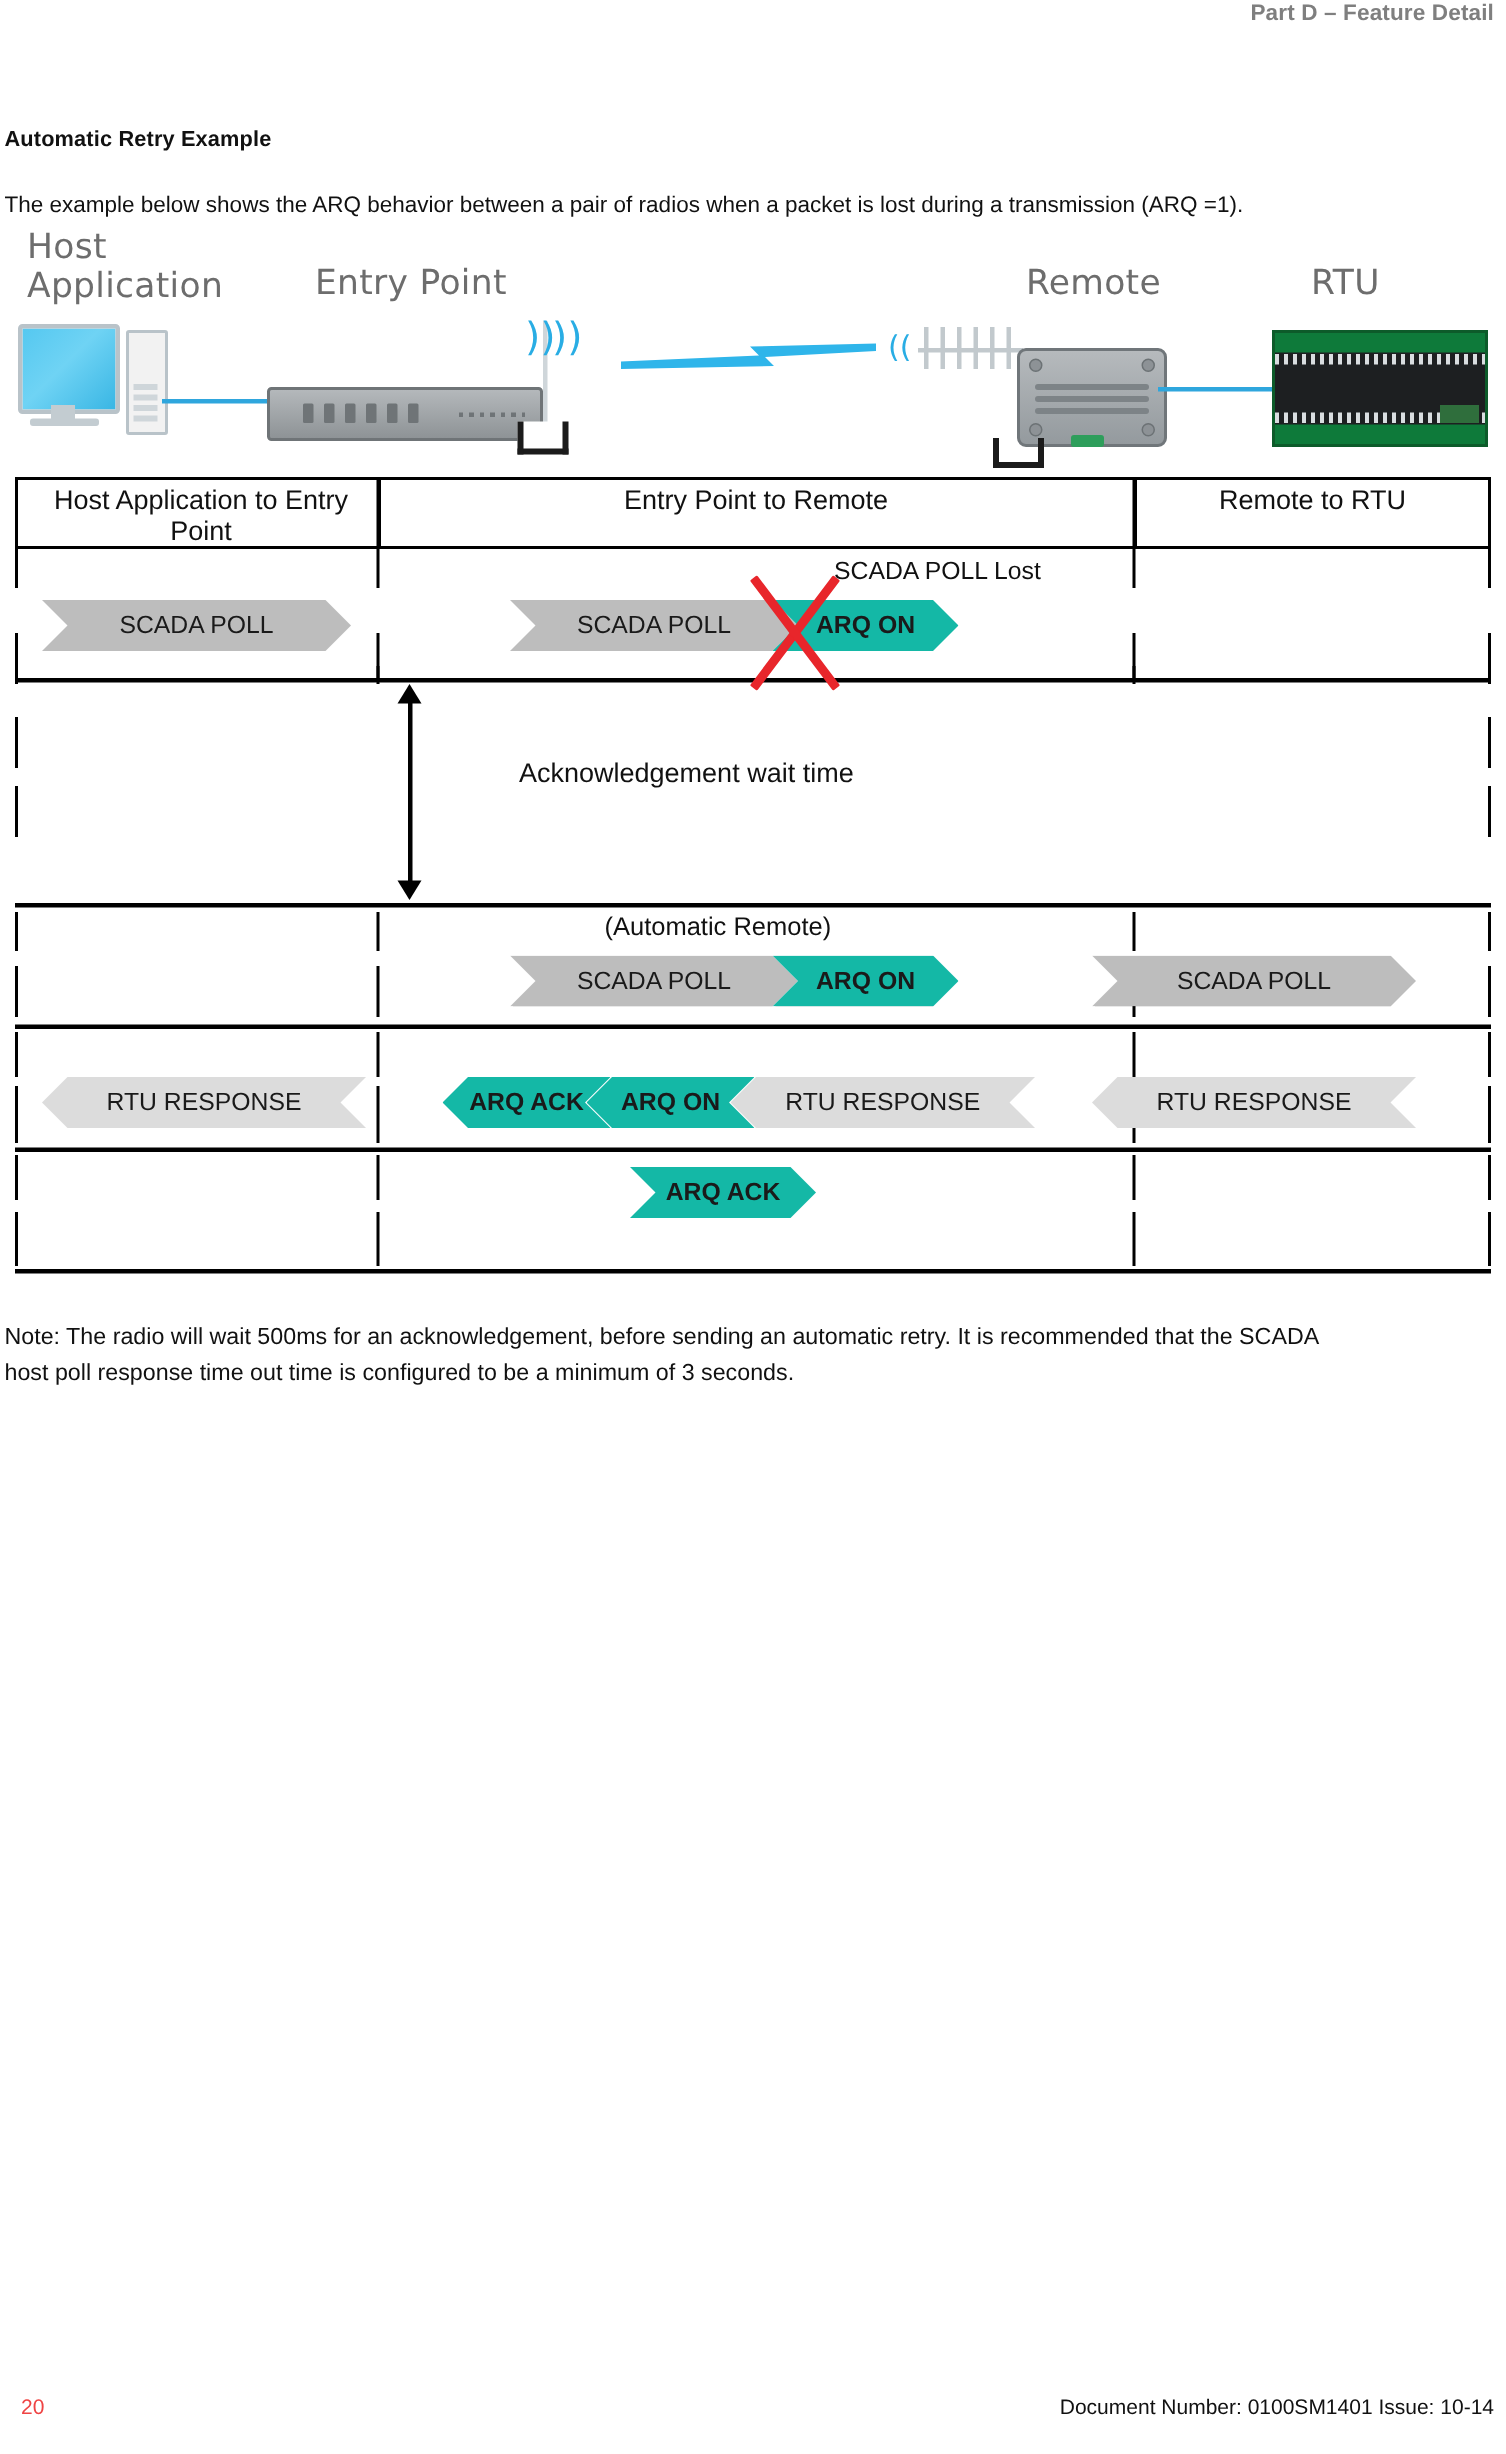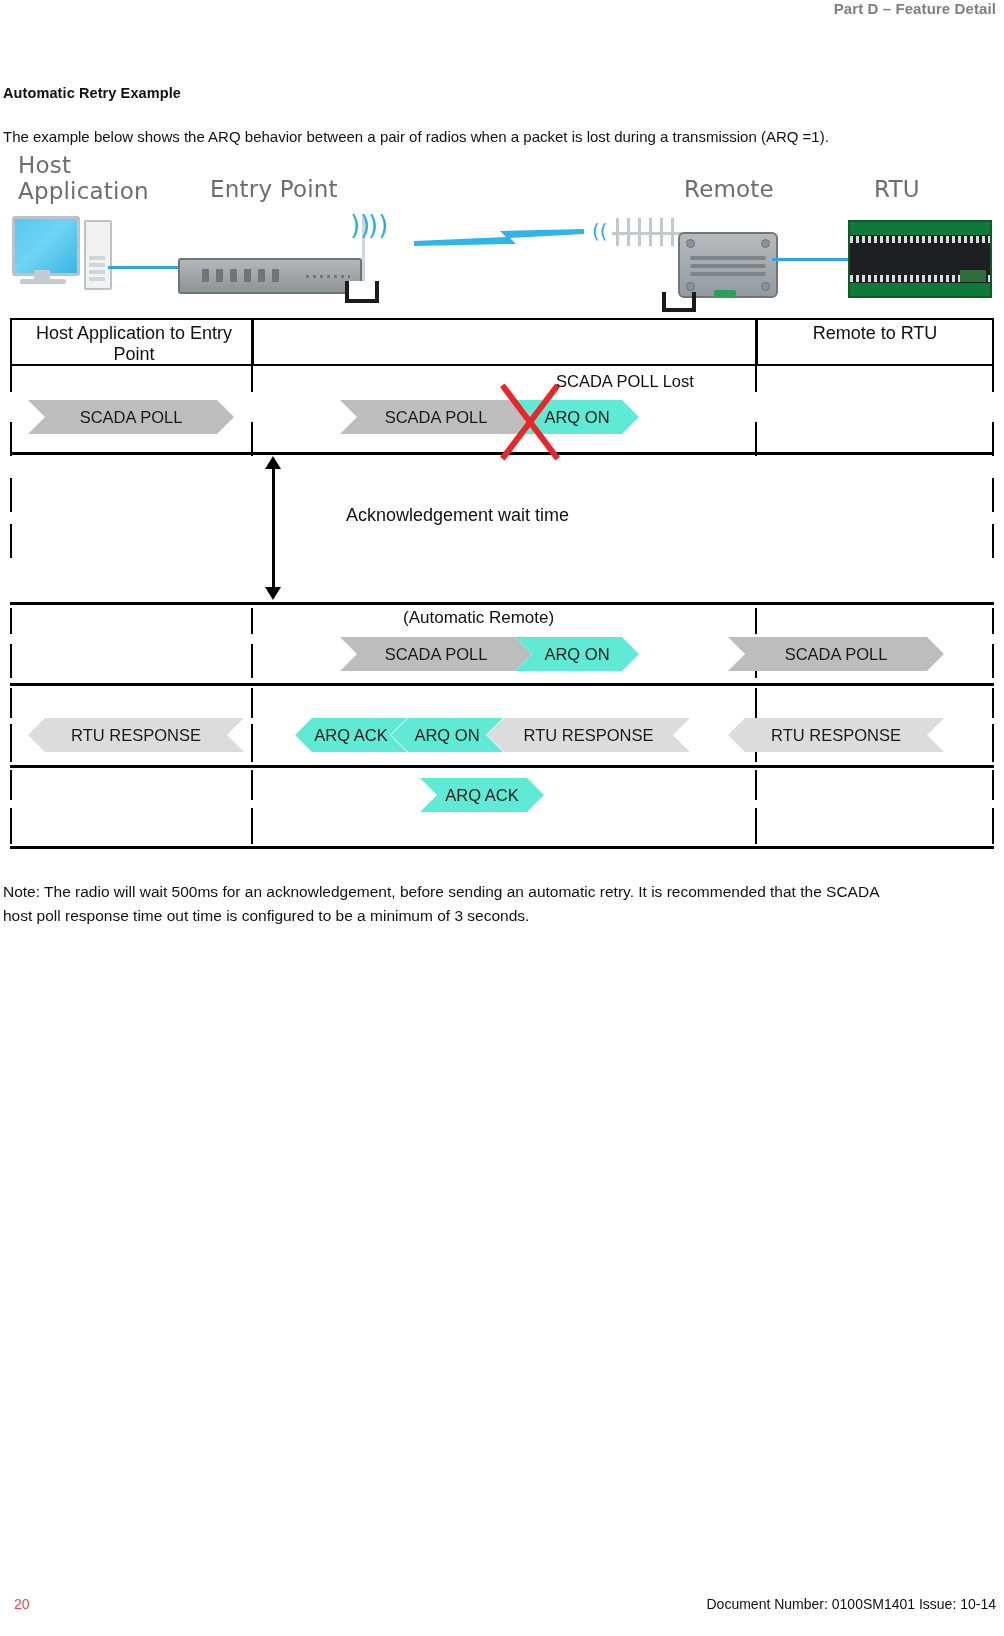--- a/index.html
+++ b/index.html
@@ -124,21 +124,21 @@
     filter:drop-shadow(2px 2px 0 rgba(0,0,0,.45));}
   .arw span{position:relative; z-index:2; padding:0 4px;}
   .arw.right{
     clip-path:polygon(0 0, calc(100% - 17px) 0, 100% 50%, calc(100% - 17px) 100%, 0 100%, 17px 50%);
   }
   .arw.left{
     clip-path:polygon(17px 0, 100% 0, calc(100% - 17px) 50%, 100% 100%, 17px 100%, 0 50%);
   }
   .grayfill{background:#bdbdbd;}
   .graylt{background:#dcdcdc;}
-  .cyanfill{background:#5eead4;}
+  .cyanfill{background:#14b8a6;font-weight:bold;}
 
   .lbl{position:absolute; font-size:16.5px; color:#111; white-space:nowrap;}
 
   
   .dblarrow{position:absolute; width:16px;}
   .dblarrow .shaft{position:absolute; left:7px; top:9px; bottom:9px; width:2.6px; background:#000;}
   .dblarrow .hd{position:absolute; left:0; width:0;height:0;
     border-left:8px solid transparent; border-right:8px solid transparent;}
   .dblarrow .hd.up{top:0; border-bottom:13px solid #000;}
   .dblarrow .hd.dn{bottom:0; border-top:13px solid #000;}
@@ -232,20 +232,21 @@
     </div>
   </div>
 
   <div class="tbl">
 
     <div class="hdr-box"></div>
     <div class="hdr-div" style="left:241px"></div>
     <div class="hdr-div" style="left:745px"></div>
 
     <div class="hdr-cell" style="left:8px; width:232px;">Host Application to Entry Point</div>
+    <div class="hdr-cell" style="left:244px; width:500px;">Entry Point to Remote</div>
     <div class="hdr-cell" style="left:748px; width:234px;">Remote to RTU</div>
 
     <div class="rule" style="top:134px"></div>
     <div class="rule" style="top:284px"></div>
     <div class="rule" style="top:365px"></div>
     <div class="rule" style="top:447px"></div>
     <div class="rule" style="top:528px"></div>
 
     <div class="tick" style="left:0px;   top:48px;  height:26px"></div>
     <div class="tick" style="left:241px; top:48px;  height:26px"></div>

